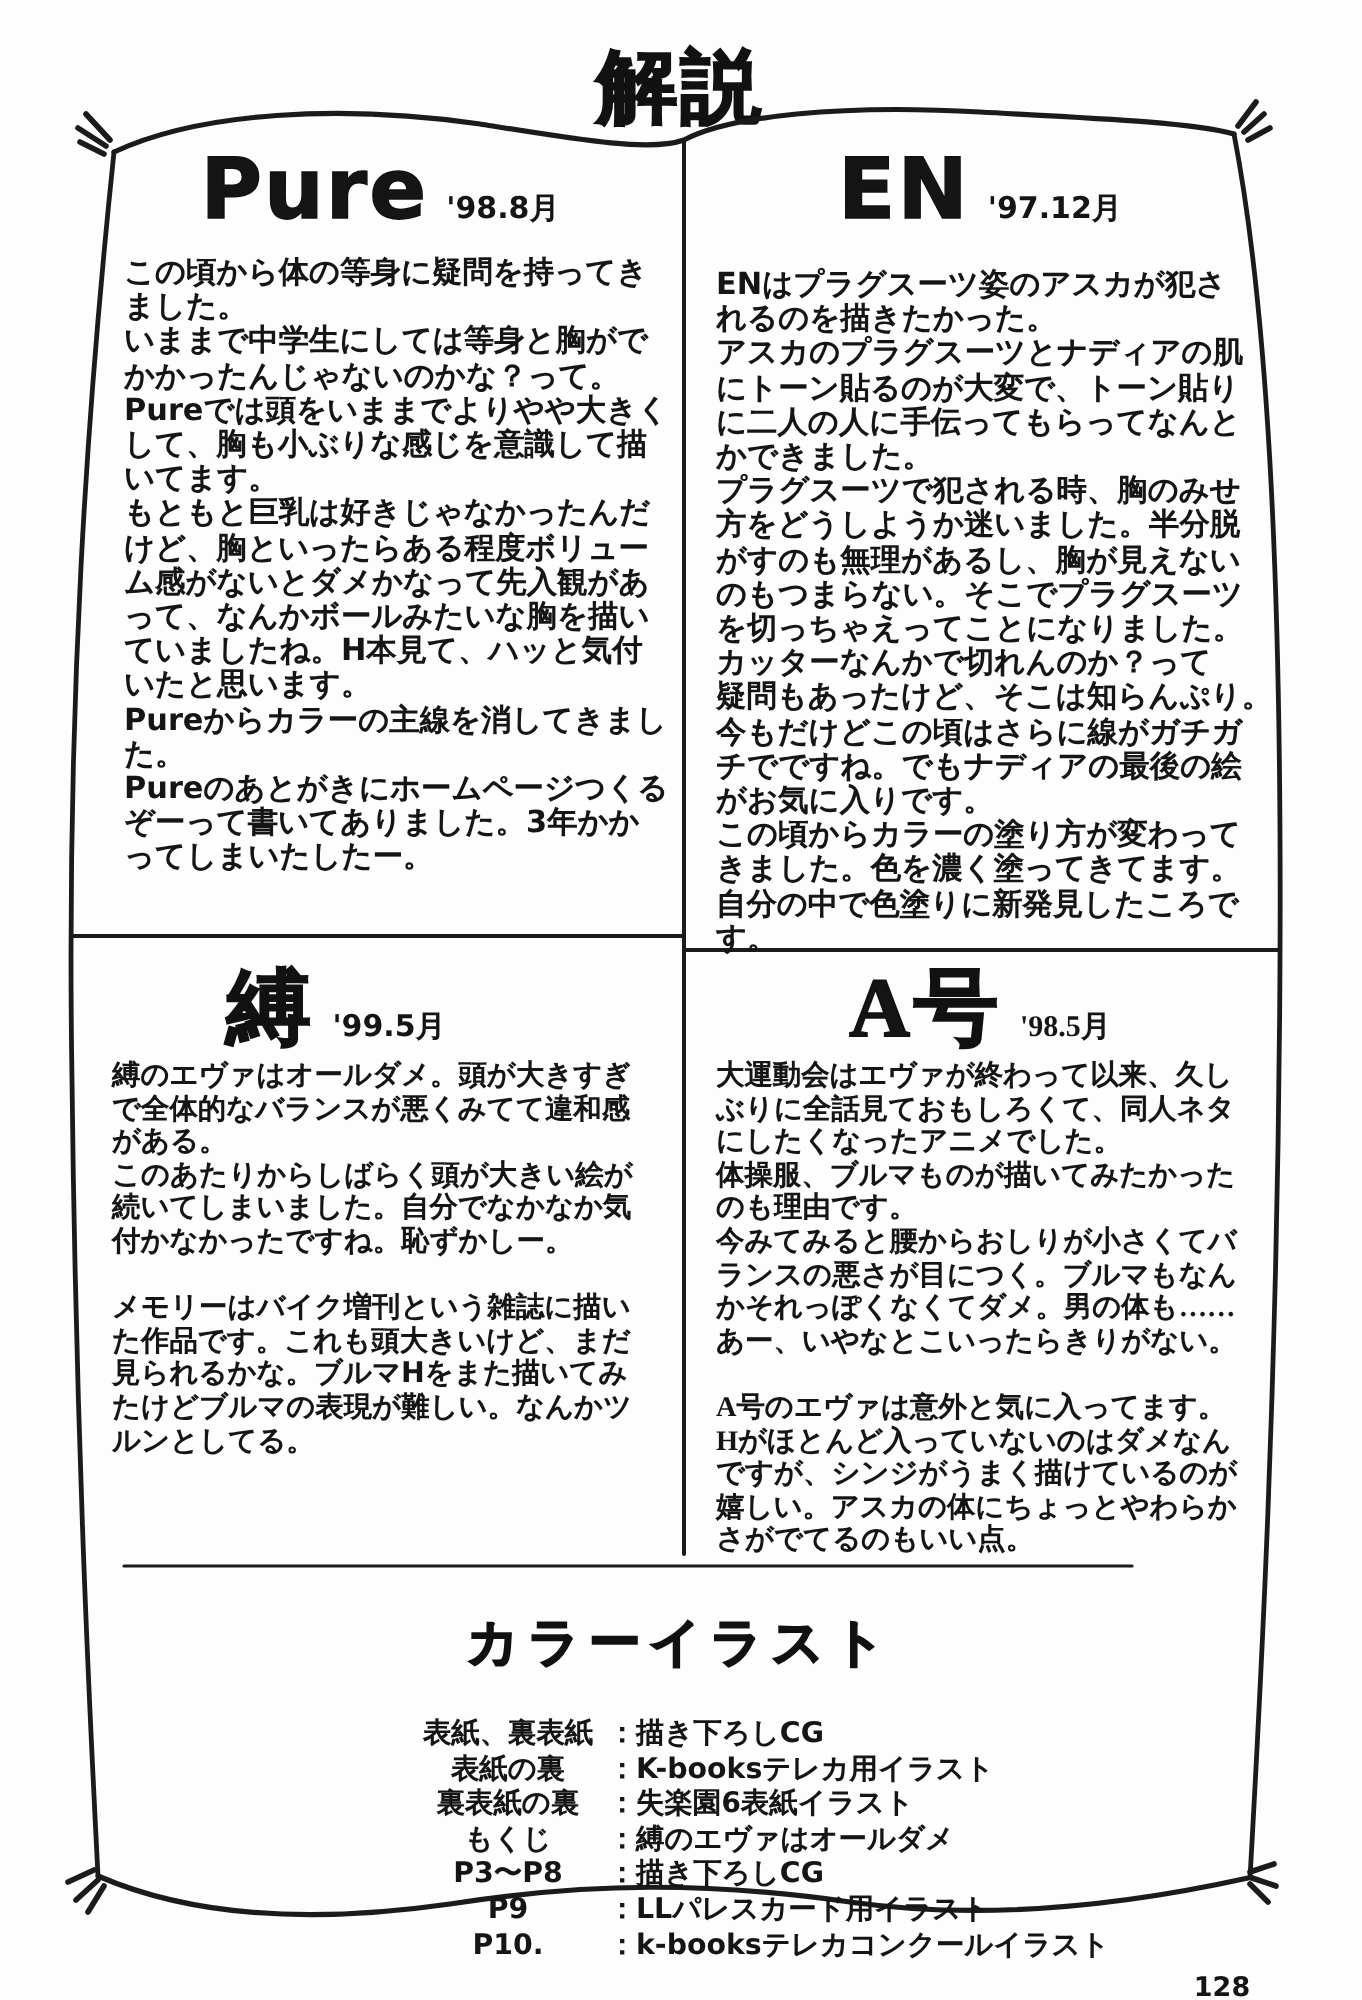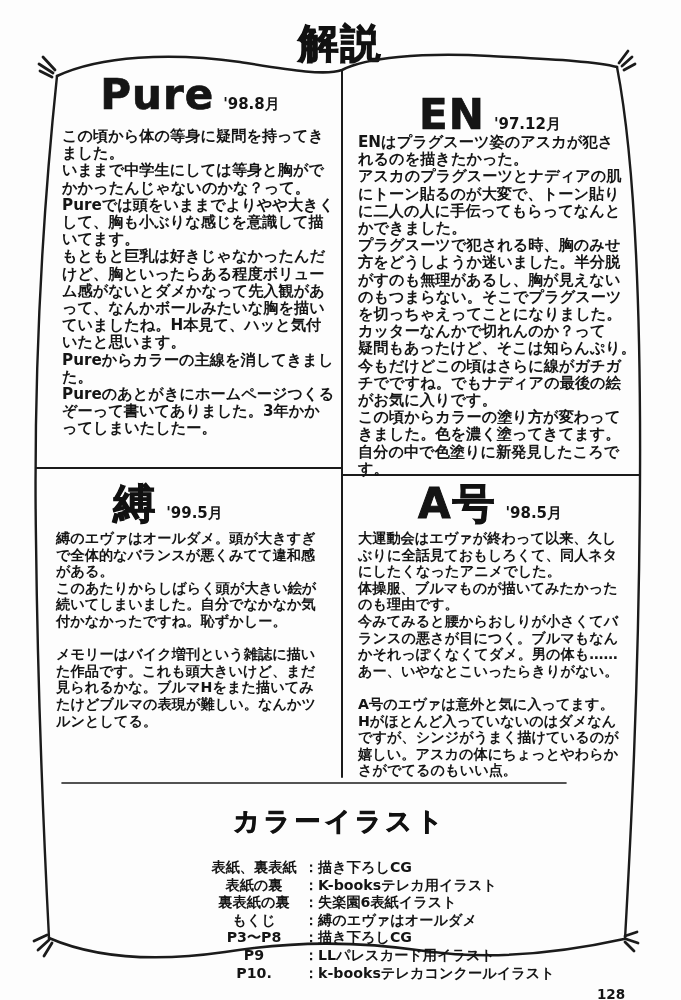--- a/index.html
+++ b/index.html
@@ -106,21 +106,21 @@
 ていましたね。H本見て、ハッと気付
 いたと思います。
 Pureからカラーの主線を消してきまし
 た。
 Pureのあとがきにホームページつくる
 ぞーって書いてありました。3年かか
 ってしまいたしたー。</div>
   </section>
 
   <section class="sec" style="left:344px;top:70px;width:292px;height:405px;">
-    <div class="sec-head" style="top:0;margin-top:20px;">
+    <div class="sec-head" style="top:0;">
       <span class="sec-title-latin">EN</span><span class="sec-date">'97.12月</span>
     </div>
     <div class="sec-body body-lg" style="left:14px;top:64px;width:278px;">ENはプラグスーツ姿のアスカが犯さ
 れるのを描きたかった。
 アスカのプラグスーツとナディアの肌
 にトーン貼るのが大変で、トーン貼り
 に二人の人に手伝ってもらってなんと
 かできました。
 プラグスーツで犯される時、胸のみせ
 方をどうしようか迷いました。半分脱
@@ -149,21 +149,21 @@
 続いてしまいました。自分でなかなか気
 付かなかったですね。恥ずかしー。
 
 メモリーはバイク増刊という雑誌に描い
 た作品です。これも頭大きいけど、まだ
 見られるかな。ブルマHをまた描いてみ
 たけどブルマの表現が難しい。なんかツ
 ルンとしてる。</div>
   </section>
 
-  <section class="sec" style="left:344px;top:476px;width:292px;height:235px;">
+  <section class="sec" style="left:344px;top:476px;width:292px;height:235px;font-family:Liberation Serif, serif;">
     <div class="sec-head" style="top:0;">
       <span class="sec-title-kanji">A号</span><span class="sec-date">'98.5月</span>
     </div>
     <div class="sec-body body-sm" style="left:14px;top:54px;width:288px;">大運動会はエヴァが終わって以来、久し
 ぶりに全話見ておもしろくて、同人ネタ
 にしたくなったアニメでした。
 体操服、ブルマものが描いてみたかった
 のも理由です。
 今みてみると腰からおしりが小さくてバ
 ランスの悪さが目につく。ブルマもなん

